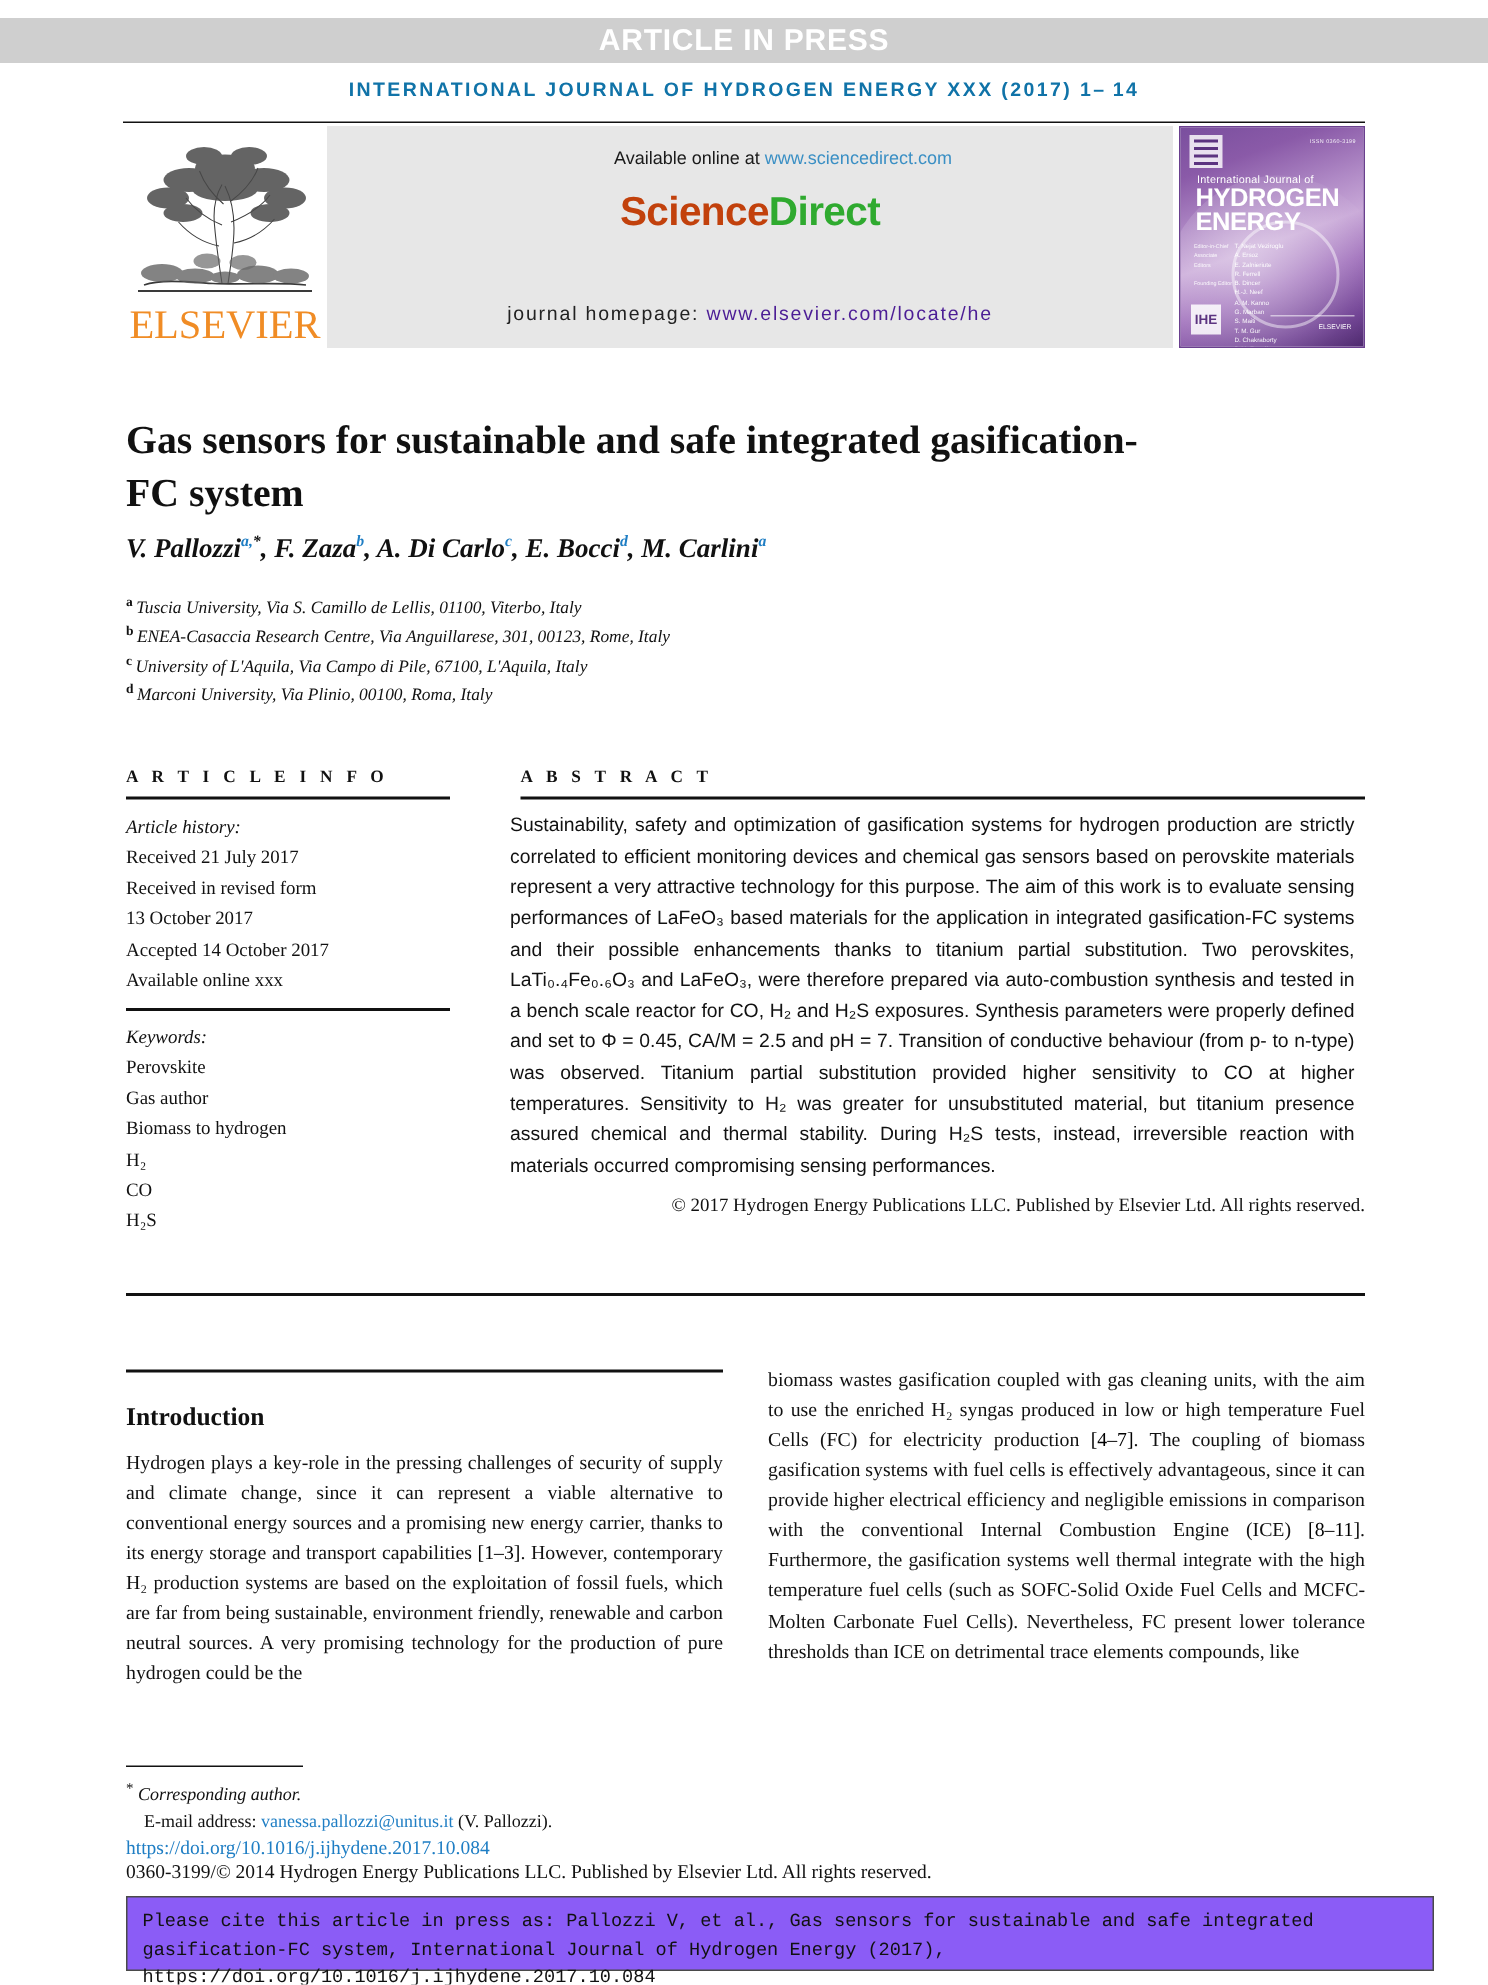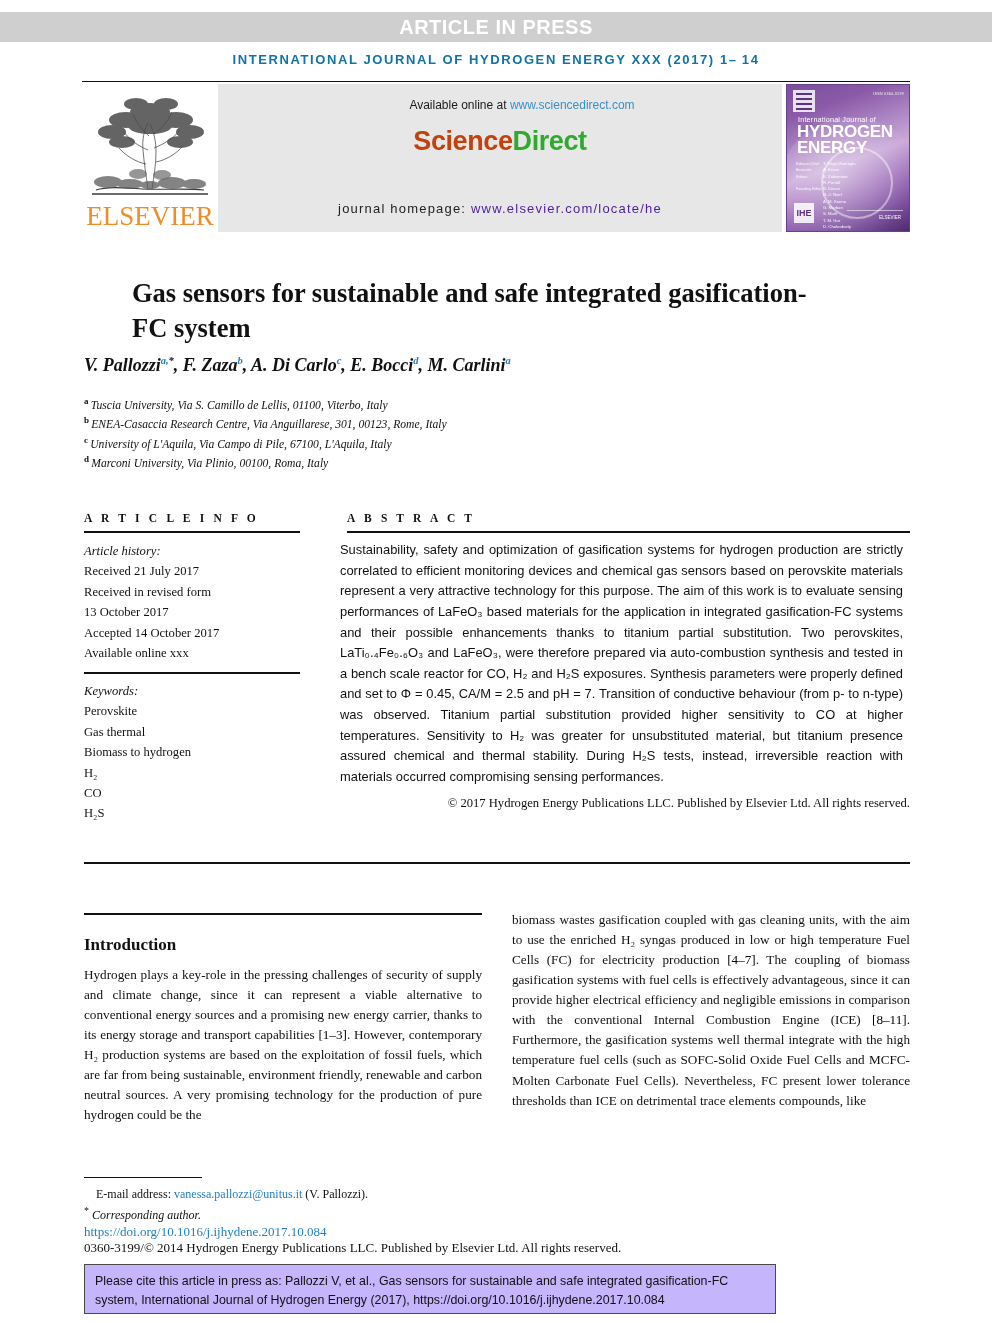--- a/index.html
+++ b/index.html
@@ -150,21 +150,21 @@
   }
   .cover-rule {
     position: absolute; right: 6px; bottom: 20px; width: 56px;
     border-top: 1px solid rgba(255,255,255,0.55);
   }
 
   
   .title {
     position: absolute; left: 84px; top: 258px; width: 680px;
     font-family: "Liberation Serif", serif;
-    font-weight: bold; font-size: 26.5px; line-height: 1.34; color: #111; margin-left: 48px;
+    font-weight: bold; font-size: 26.5px; line-height: 1.34; color: #111;
   }
   .authors {
     position: absolute; left: 84px; top: 355px; width: 700px;
     font-family: "Liberation Serif", serif;
     font-style: italic; font-weight: bold; font-size: 18px; color: #111;
   }
   .authors sup { font-size: 10.5px; color: #1f7ec4; font-style: italic; }
   .authors sup.star { color: #111; }
 
   .affils {
@@ -251,24 +251,24 @@
     font-size: 13px; color: #1f7ec4;
   }
   .issn-line {
     position: absolute; left: 84px; top: 1240px; width: 826px;
     font-family: "Liberation Serif", serif;
     font-size: 13px; color: #111;
   }
 
   
   .cite-box {
-    position: absolute; left: 84px; top: 1264px; width: 692px; height: 50px;
-    background: #c4b5fd; border: 1.6px solid #4a4a4a;
+    position: absolute; left: 84px; top: 1264px; width: 872px; height: 50px;
+    background: #8b5cf6; border: 1.6px solid #4a4a4a;
     padding: 7px 10px 0 10px;
-    font-family: Liberation Sans, sans-serif;
+    font-family: Liberation Mono, monospace;
     font-size: 12.4px; line-height: 1.5; color: #111;
   }
 </style>
 </head>
 <body>
 
 <div class="page">
 
   <div class="press-banner">
     <span class="press-banner-text">ARTICLE IN PRESS</span>
@@ -389,21 +389,21 @@
     <div>Received 21 July 2017</div>
     <div>Received in revised form</div>
     <div>13 October 2017</div>
     <div>Accepted 14 October 2017</div>
     <div>Available online xxx</div>
   </div>
   <div class="info-rule2"></div>
   <div class="kw-body">
     <div class="it">Keywords:</div>
     <div>Perovskite</div>
-    <div>Gas thermal</div>
+    <div>Gas author</div>
     <div>Biomass to hydrogen</div>
     <div>H₂</div>
     <div>CO</div>
     <div>H₂S</div>
   </div>
 
   <div class="abs-head">A B S T R A C T</div>
   <div class="abs-rule1"></div>
   <div class="abs-body">Sustainability, safety and optimization of gasification systems for hydrogen production are strictly correlated to efficient monitoring devices and chemical gas sensors based on perovskite materials represent a very attractive technology for this purpose. The aim of this work is to evaluate sensing performances of LaFeO₃ based materials for the application in integrated gasification-FC systems and their possible enhancements thanks to titanium partial substitution. Two perovskites, LaTi₀.₄Fe₀.₆O₃ and LaFeO₃, were therefore prepared via auto-combustion synthesis and tested in a bench scale reactor for CO, H₂ and H₂S exposures. Synthesis parameters were properly defined and set to Φ = 0.45, CA/M = 2.5 and pH = 7. Transition of conductive behaviour (from p- to n-type) was observed. Titanium partial substitution provided higher sensitivity to CO at higher temperatures. Sensitivity to H₂ was greater for unsubstituted material, but titanium presence assured chemical and thermal stability. During H₂S tests, instead, irreversible reaction with materials occurred compromising sensing performances.</div>
   <div class="abs-copy">© 2017 Hydrogen Energy Publications LLC. Published by Elsevier Ltd. All rights reserved.</div>
@@ -415,26 +415,26 @@
   <div class="col-left">
     <span>Hydrogen plays a key-role in the pressing challenges of security of supply and climate change, since it can represent a viable alternative to conventional energy sources and a promising new energy carrier, thanks to its energy storage and transport capabilities </span><span class="ref">[1–3]</span><span>. However, contemporary H₂ production systems are based on the exploitation of fossil fuels, which are far from being sustainable, environment friendly, renewable and carbon neutral sources. A very promising technology for the production of pure hydrogen could be the</span>
   </div>
 
   <div class="col-right">
     <span>biomass wastes gasification coupled with gas cleaning units, with the aim to use the enriched H₂ syngas produced in low or high temperature Fuel Cells (FC) for electricity production </span><span class="ref">[4–7]</span><span>. The coupling of biomass gasification systems with fuel cells is effectively advantageous, since it can provide higher electrical efficiency and negligible emissions in comparison with the conventional Internal Combustion Engine (ICE) </span><span class="ref">[8–11]</span><span>. Furthermore, the gasification systems well thermal integrate with the high temperature fuel cells (such as SOFC-Solid Oxide Fuel Cells and MCFC-Molten Carbonate Fuel Cells). Nevertheless, FC present lower tolerance thresholds than ICE on detrimental trace elements compounds, like</span>
   </div>
 
   <div class="fn-rule"></div>
   <div class="footnote">
+    <div>
+      <sup>*</sup><span class="it"> Corresponding author.</span>
+    </div>
     <div style="padding-left:12px">
       <span>E-mail address: </span><span class="mail">vanessa.pallozzi@unitus.it</span><span> (V. Pallozzi).</span>
     </div>
-    <div>
-      <sup>*</sup><span class="it"> Corresponding author.</span>
-    </div>
   </div>
   <div class="doi">https://doi.org/10.1016/j.ijhydene.2017.10.084</div>
   <div class="issn-line">0360-3199/© 2014 Hydrogen Energy Publications LLC. Published by Elsevier Ltd. All rights reserved.</div>
 
   <div class="cite-box">
     <span>Please cite this article in press as: Pallozzi V, et al., Gas sensors for sustainable and safe integrated gasification-FC system, International Journal of Hydrogen Energy (2017), https://doi.org/10.1016/j.ijhydene.2017.10.084</span>
   </div>
 
 </div>
 

